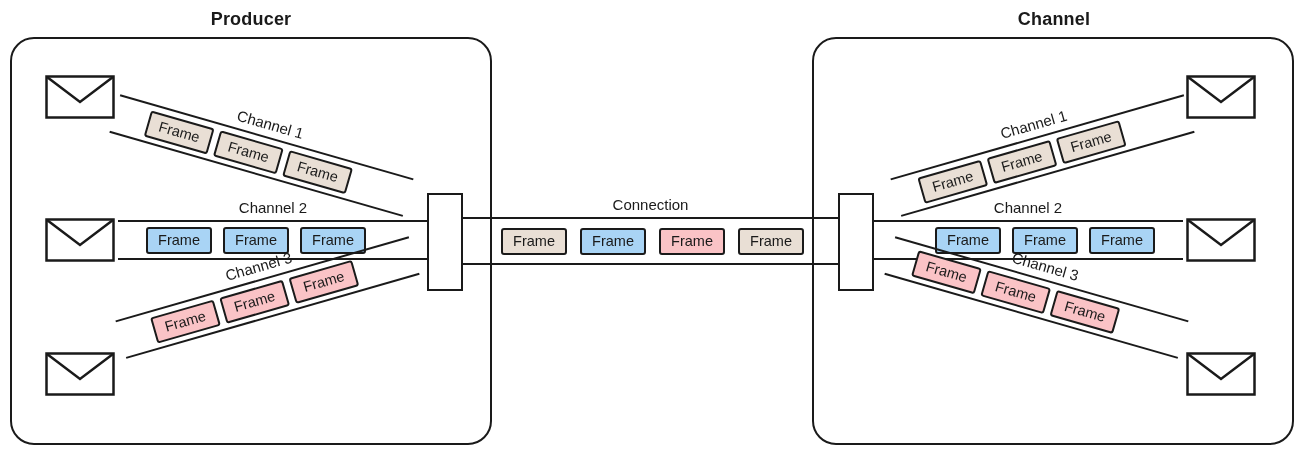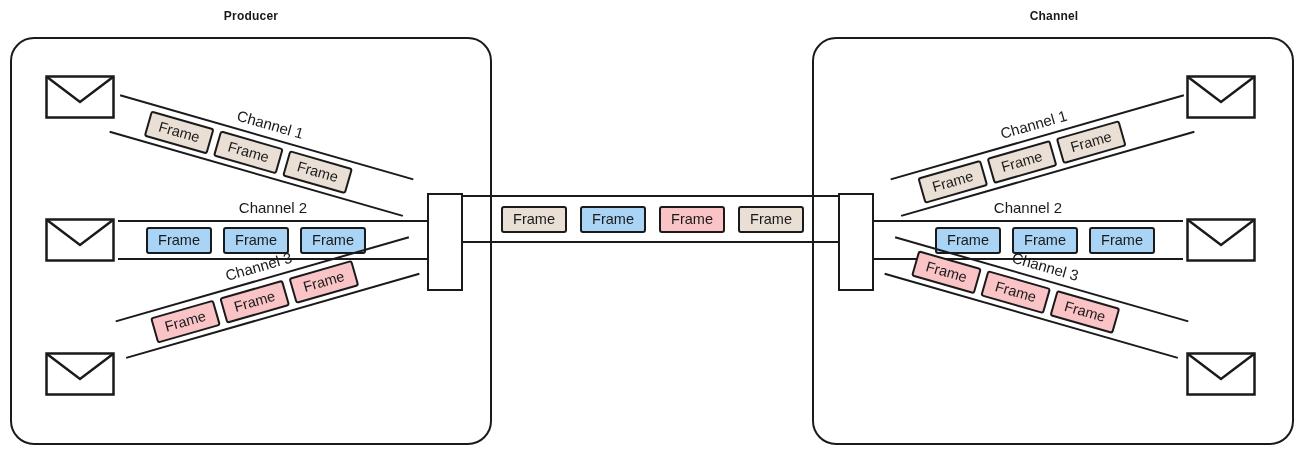--- a/index.html
+++ b/index.html
@@ -9,21 +9,21 @@
     position:relative; width:1304px; height:456px;
     background:#ffffff; overflow:hidden;
   }
   .node-box {
     position:absolute; width:482px; height:408px; top:37px;
     border:2.5px solid #1a1a1a; border-radius:24px; background:transparent;
     z-index:1;
   }
   .node-title {
     position:absolute; top:9px; transform:translateX(-50%);
-    font-size:12px; font-weight:600; letter-spacing:.2px; white-space:nowrap;
+    font-size:18px; font-weight:600; letter-spacing:.2px; white-space:nowrap;
     z-index:6;
   }
   .envelope { position:absolute; width:70px; height:44px; z-index:2; }
   .endpoint {
     position:absolute; top:193px; width:36px; height:98px;
     border:2.5px solid #1a1a1a; background:#ffffff; z-index:5;
   }
   .channel { position:absolute; z-index:3; }
   .ch-label {
     height:19px; line-height:19px; margin-bottom:3px;
@@ -120,20 +120,21 @@
   <div class="channel rot-m16" style="left:112px; top:256px; width:305px;">
     <div class="ch-label">Channel 3</div>
     <div class="track d-left">
       <div class="frame pink">Frame</div>
       <div class="frame pink">Frame</div>
       <div class="frame pink">Frame</div>
     </div>
   </div>
 
   <div class="channel" style="left:463px; top:195px; width:375px; z-index:4;">
+    <div class="ch-label">Connection</div>
     <div class="track conn">
       <div class="frame tan">Frame</div>
       <div class="frame blue">Frame</div>
       <div class="frame pink">Frame</div>
       <div class="frame tan">Frame</div>
     </div>
   </div>
 
   <div class="endpoint" style="left:427px;"></div>
   <div class="endpoint" style="left:838px;"></div>

